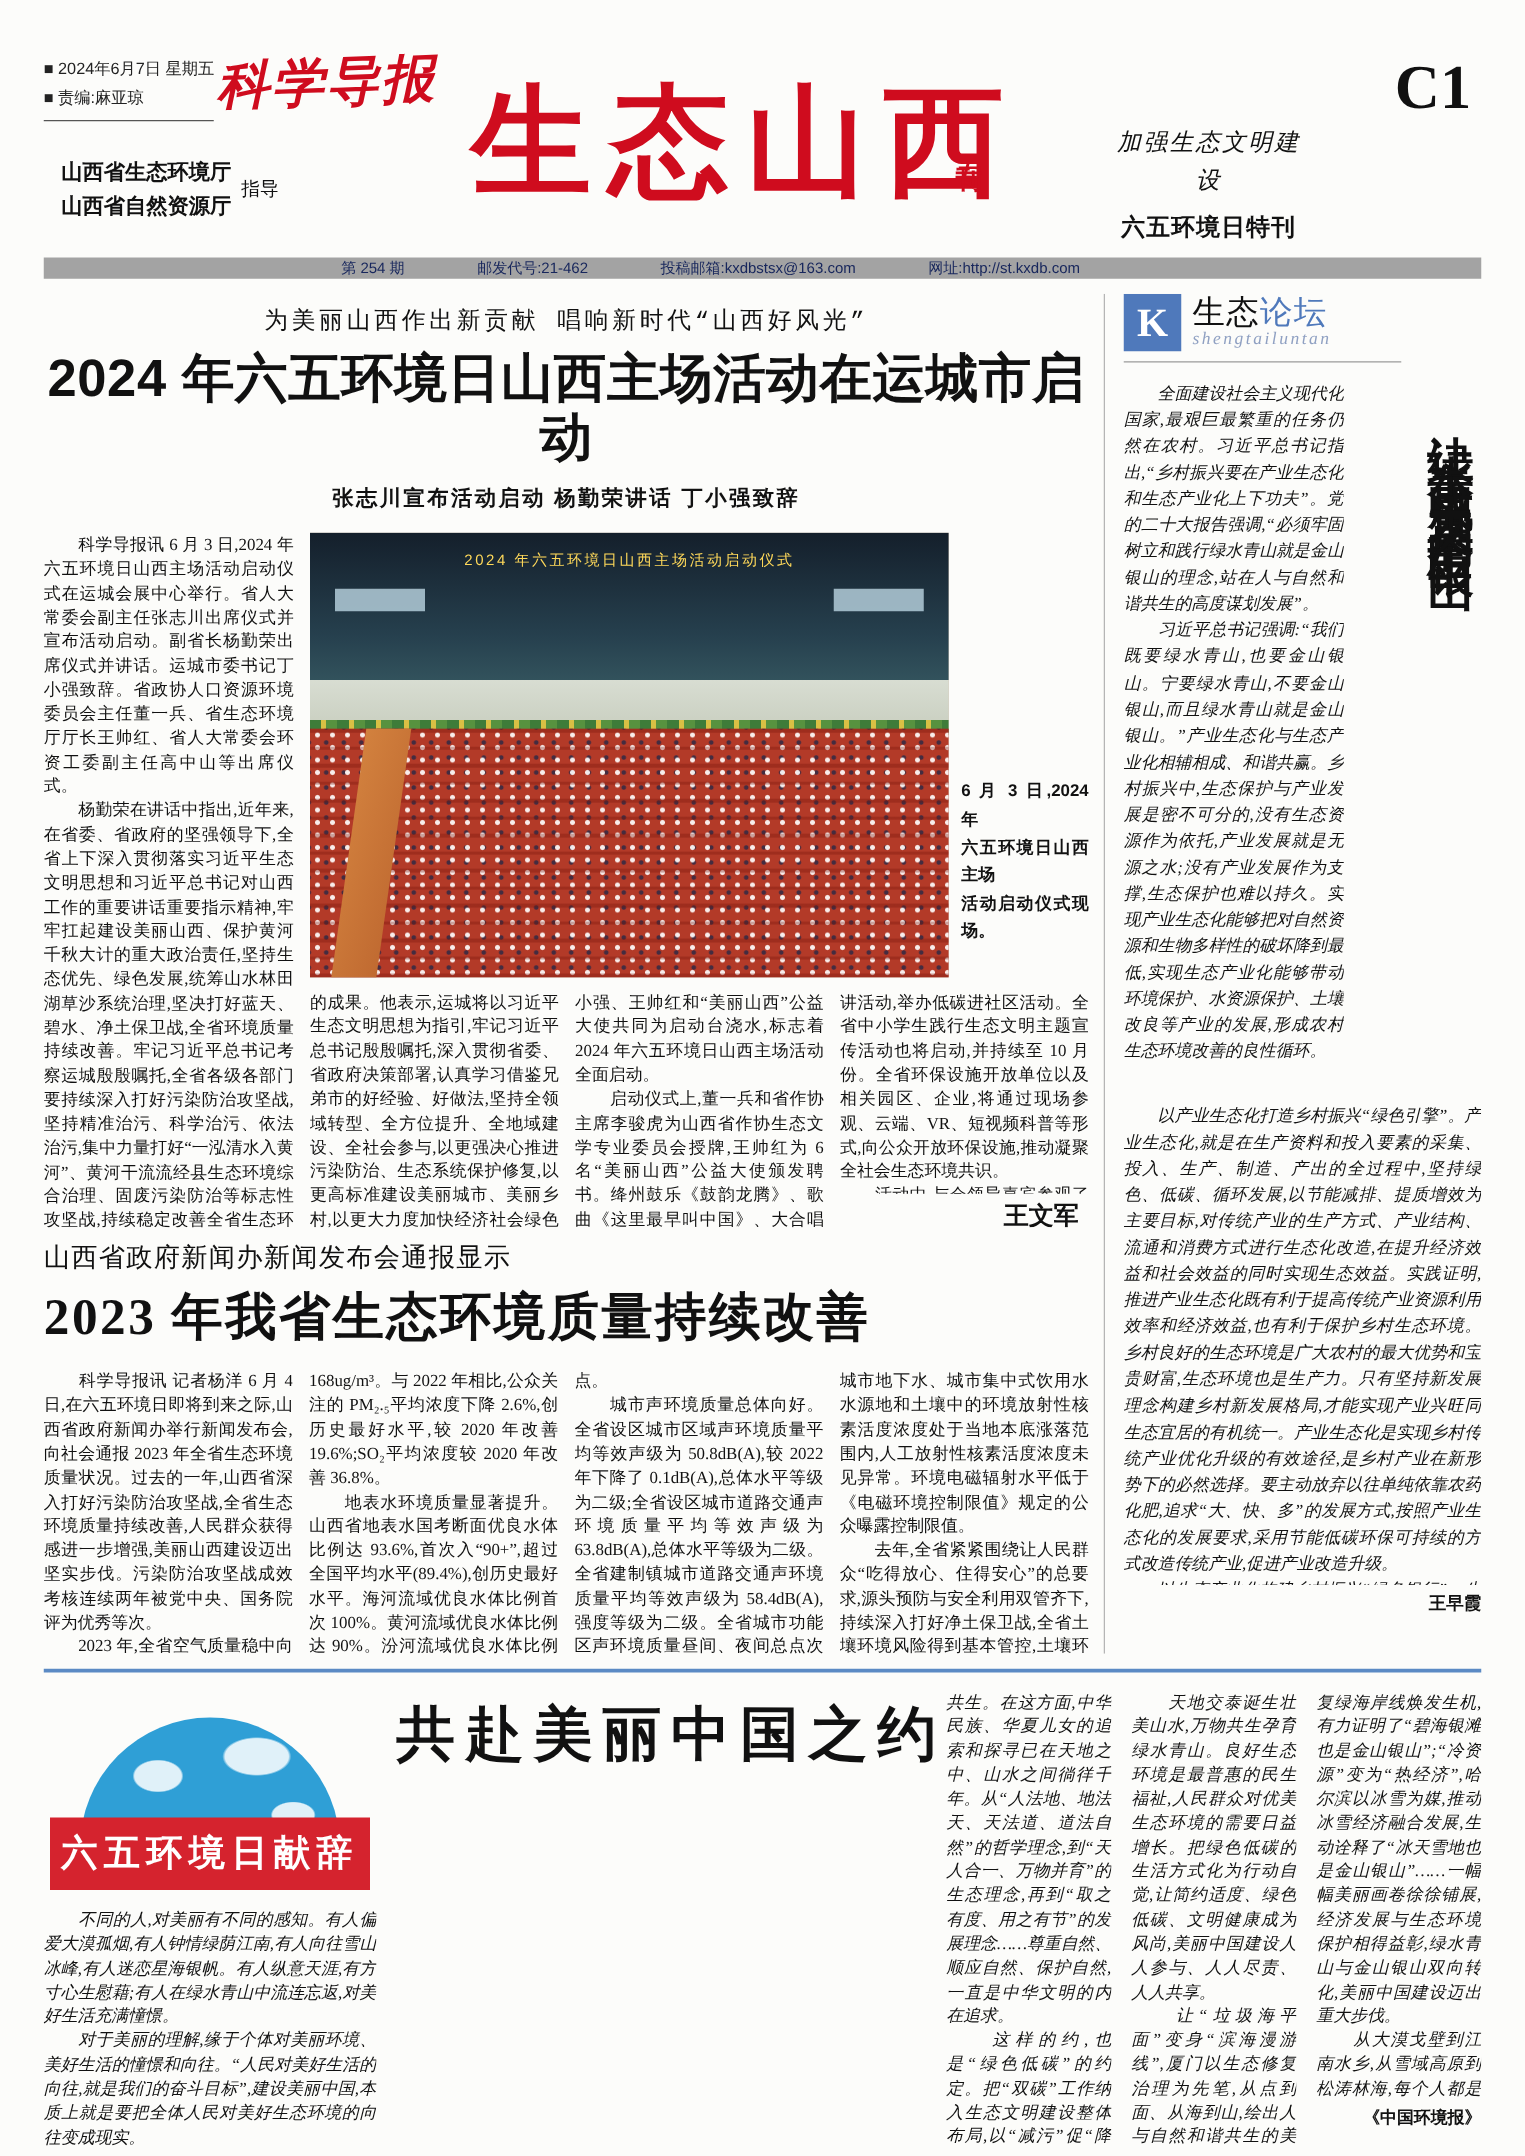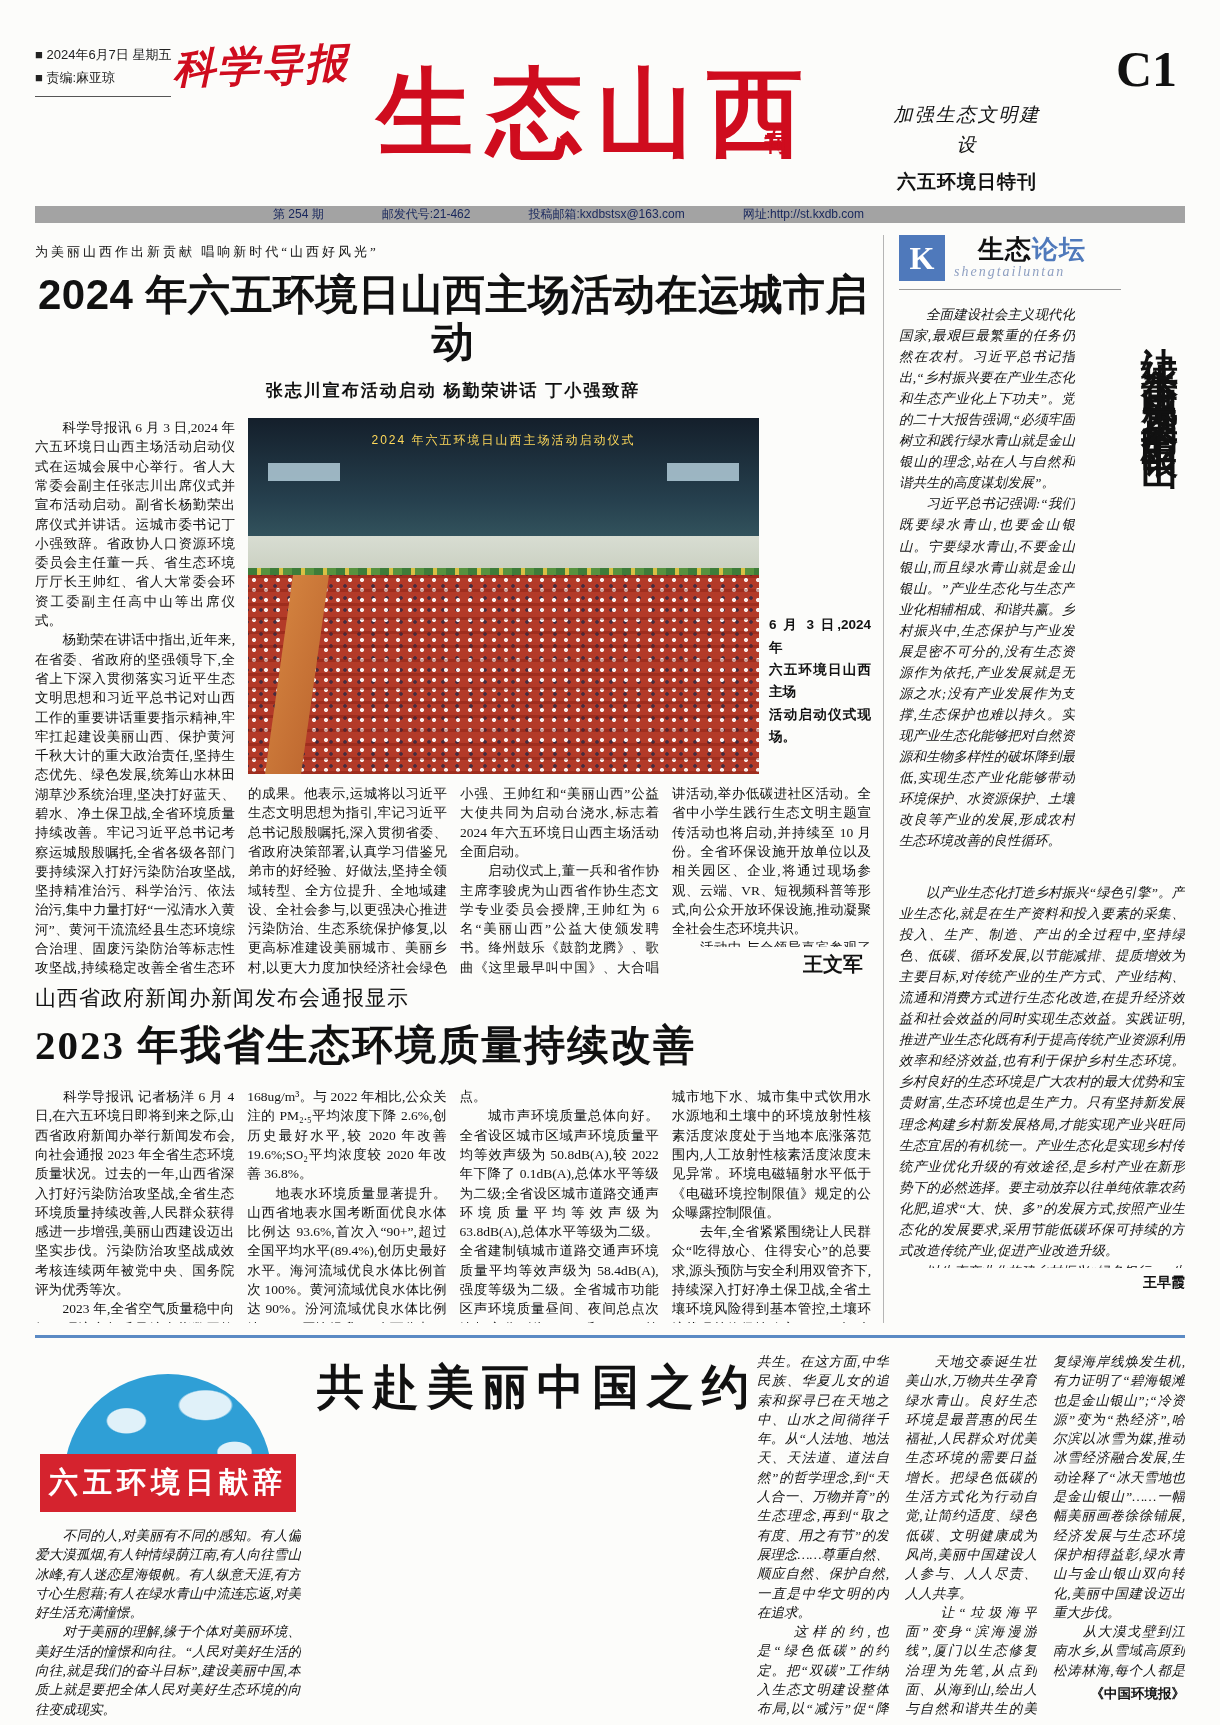--- a/index.html
+++ b/index.html
@@ -24,21 +24,21 @@
   .motto .sp{font-size:19px;font-weight:bold;margin-top:8px;letter-spacing:1px;}
   .pageno{position:absolute;right:8px;top:2px;font-size:50px;font-weight:bold;font-family:"Liberation Serif",serif;}
   
   .infobar{margin-top:2px;height:17px;background:#a3a3a3;display:flex;align-items:center;
            padding-left:238px;gap:58px;font-family:"Liberation Sans",sans-serif;
            font-size:12px;color:#17265c;white-space:nowrap;}
   
   .main{display:flex;margin-top:12px;height:1088px;overflow:hidden;}
   .leftmain{width:848px;flex:0 0 848px;padding-right:12px;box-sizing:border-box;}
   .sidebar{flex:1;border-left:1px solid #b5b5b5;padding-left:15px;box-sizing:border-box;overflow:hidden;}
-  .kicker{ text-align:left;font-family:Liberation Serif, serif;font-size:13px;
+  .kicker{ text-align:center;font-family:Liberation Mono, monospace;font-size:19px;
            letter-spacing:3px;margin:8px 0 10px;}
   .headline1{text-align:center;font-family:"Liberation Sans",sans-serif;font-weight:bold;
              font-size:42px;line-height:1.12;letter-spacing:0.5px;margin-bottom:14px;}
   .subhead{text-align:center;font-family:"Liberation Sans",sans-serif;font-weight:bold;
            font-size:17px;letter-spacing:2px;margin-bottom:16px;}
   .body1{display:flex;height:556px;overflow:hidden;}
   .btext{font-size:13.5px;line-height:1.43;text-align:justify;white-space:pre-line;overflow:hidden;}
   .col1{width:200px;flex:0 0 200px;margin-right:13px;}
   .rwrap{flex:1;display:flex;flex-direction:column;min-width:0;}
   .photorow{display:flex;height:356px;}
@@ -69,21 +69,21 @@
   .art2{margin-top:4px;}
   .kicker2{font-family:"Liberation Sans",sans-serif;font-size:21px;letter-spacing:1px;margin:10px 0 6px;}
   .headline2{font-size:41px;font-weight:bold;letter-spacing:2px;margin:2px 0 14px;font-family:"Liberation Serif",serif;}
   .body2{display:flex;gap:13px;height:262px;overflow:hidden;}
   .body2 .c{flex:1;min-width:0;}
   
   .logo-row{display:flex;align-items:center;gap:9px;width:222px;border-bottom:1px solid #9a9a9a;
             padding-bottom:8px;margin-bottom:14px;}
   .kbox{width:46px;height:46px;background:#4f79bb;color:#fff;display:flex;align-items:center;
         justify-content:center;font-size:32px;font-weight:bold;font-family:"Liberation Serif",serif;}
-  .logoname{font-size:26px;font-weight:bold;letter-spacing:1px;line-height:1.05;margin-left:24px;}
+  .logoname{font-size:26px;font-weight:normal;letter-spacing:1px;line-height:1.05;}
   .logoname .blue{color:#4f79bb;}
   .pinyin{font-style:italic;font-size:14px;color:#8fa0c2;letter-spacing:2px;font-family:"Liberation Serif",serif;}
   .fsec1{display:flex;height:566px;overflow:hidden;}
   .fintro{width:176px;flex:0 0 176px;font-size:13.5px;line-height:1.56;text-align:justify;
           white-space:pre-line;overflow:hidden;}
   .vtitle{writing-mode:vertical-rl;margin:14px 4px 0 auto;font-size:37px;font-weight:bold;
           letter-spacing:8px;line-height:1.2;}
   .fbody{margin-top:12px;height:386px;overflow:hidden;font-size:13.5px;line-height:1.56;
          text-align:justify;white-space:pre-line;}
   .fby{text-align:right;font-weight:bold;font-size:14px;margin-top:6px;}
@@ -114,20 +114,27 @@
 <body>
 
 <div class="page">
 
   <div class="hdr">
     <div class="dateblk">
       <div>■ 2024年6月7日  星期五</div>
       <div>■ 责编:麻亚琼</div>
     </div>
     <div class="masthead">科学导报</div>
+    <div class="guide">
+      <div class="lines">
+        <div>山西省生态环境厅</div>
+        <div>山西省自然资源厅</div>
+      </div>
+      <span class="suffix">指导</span>
+    </div>
     <div class="bigtitle">生态山西</div>
     <div class="zhuankan">专刊</div>
     <div class="motto">
       <div class="m">加强生态文明建设</div>
       <div class="sp">六五环境日特刊</div>
     </div>
     <div class="pageno">C1</div>
   </div>
 
   <div class="infobar">

